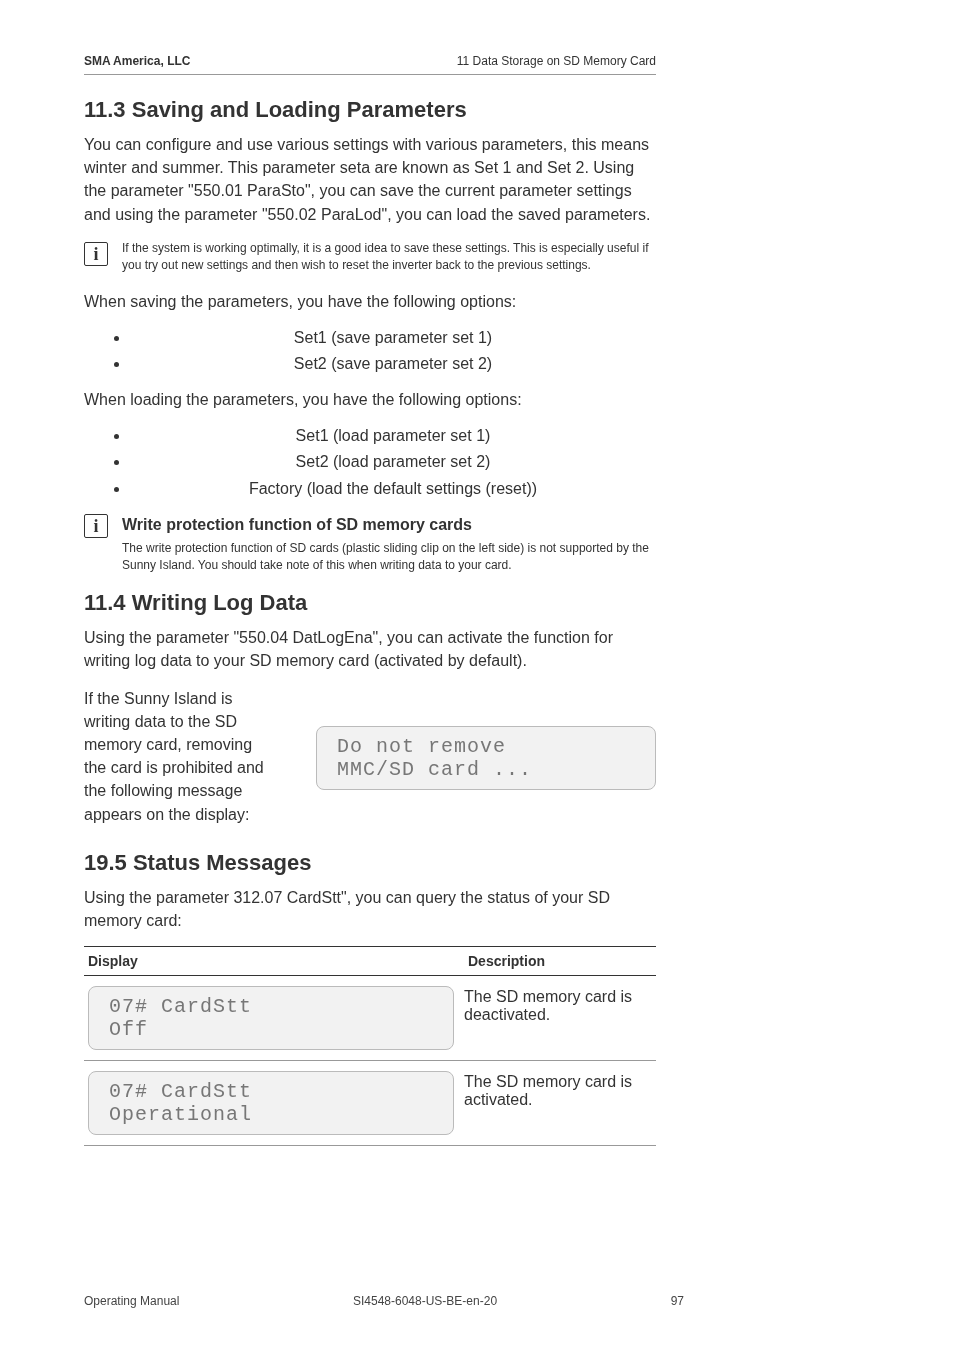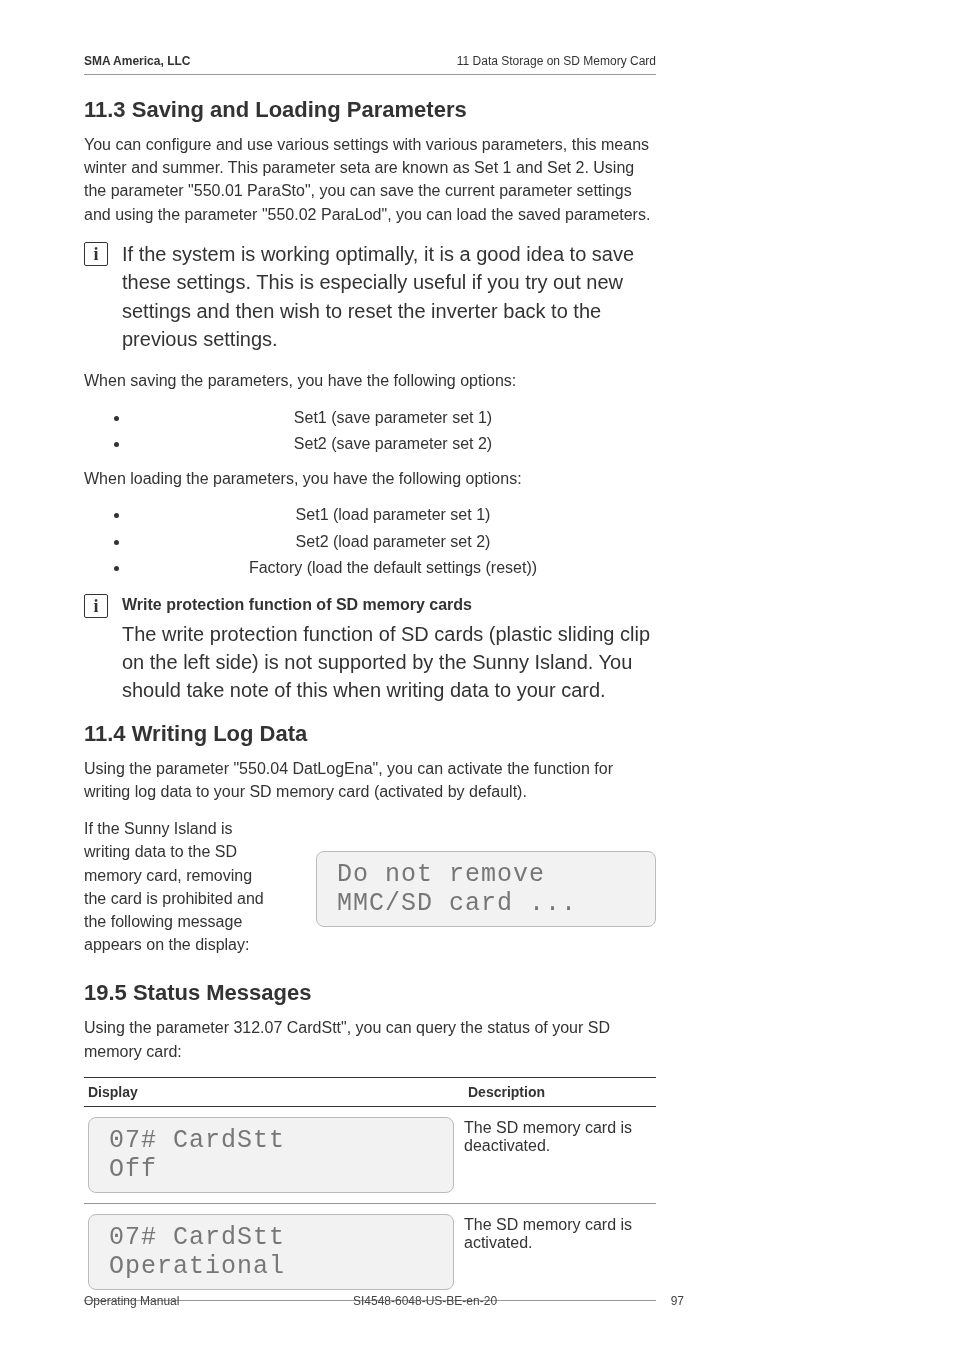--- a/index.html
+++ b/index.html
@@ -55,38 +55,38 @@
       font-size: 18px;
       line-height: 1;
     }
     .info-content { margin-left: 14px; }
     .info-title {
       font-weight: bold;
       font-size: 16px;
       margin: 4px 0 6px 0;
     }
     .info-text {
-      font-size: 20px;
+      font-size: 12px;
       line-height: 1.42;
       margin: 0 0 8px 0;
     }
     ul.bullets {
       margin: 4px 0 12px 0;
       padding-left: 46px;
       font-size: 16px;
       text-align: center;
     }
     ul.bullets li { margin: 4px 0; line-height: 1.4; }
     .lcd {
       border: 1px solid #bbb;
       border-radius: 8px;
       background: #f2f2f2;
       padding: 8px 20px;
       font-family: "Courier New", monospace;
-      font-size: 25px;
+      font-size: 20px;
       color: #777;
       letter-spacing: 1px;
     }
     .lcd-line { white-space: pre; }
     .row-lcd {
       display: flex;
       gap: 42px;
       margin: 4px 0 24px 0;
       align-items: center;
     }

